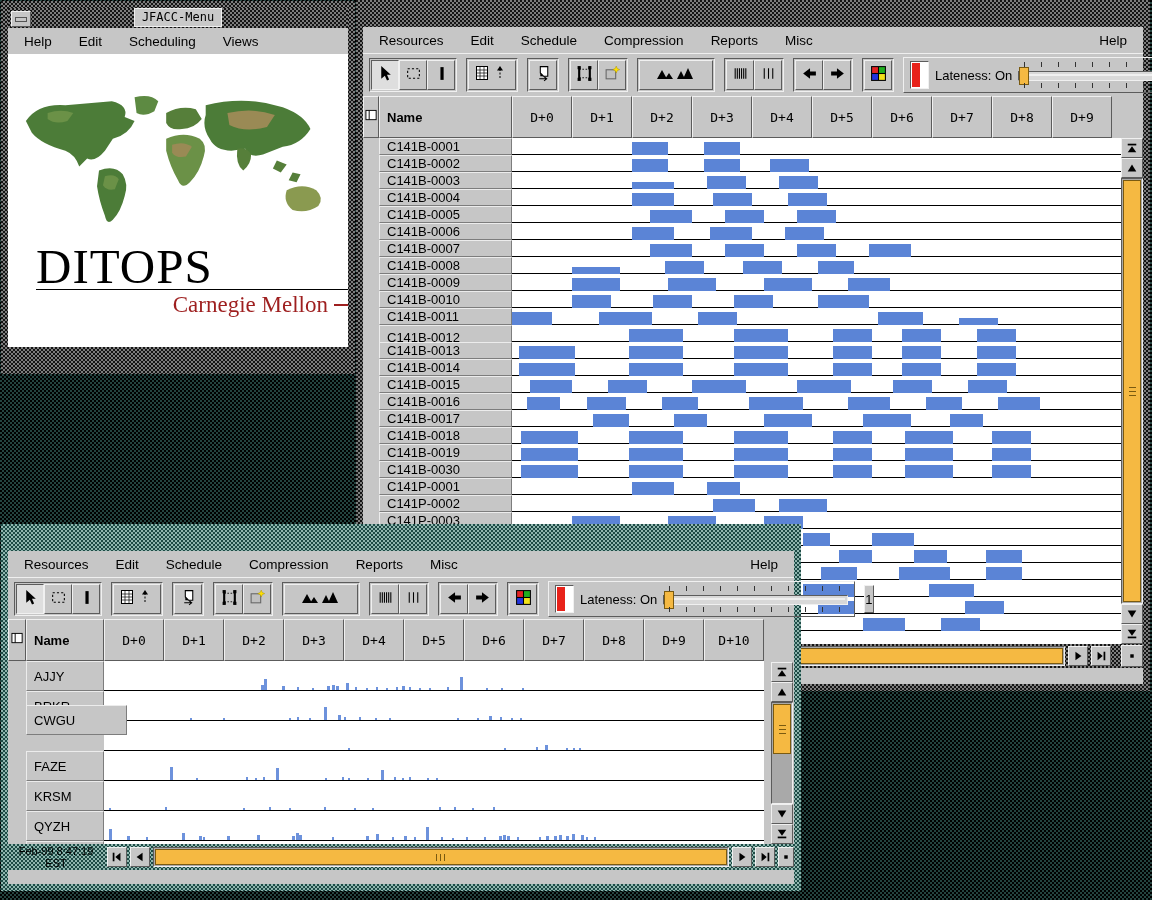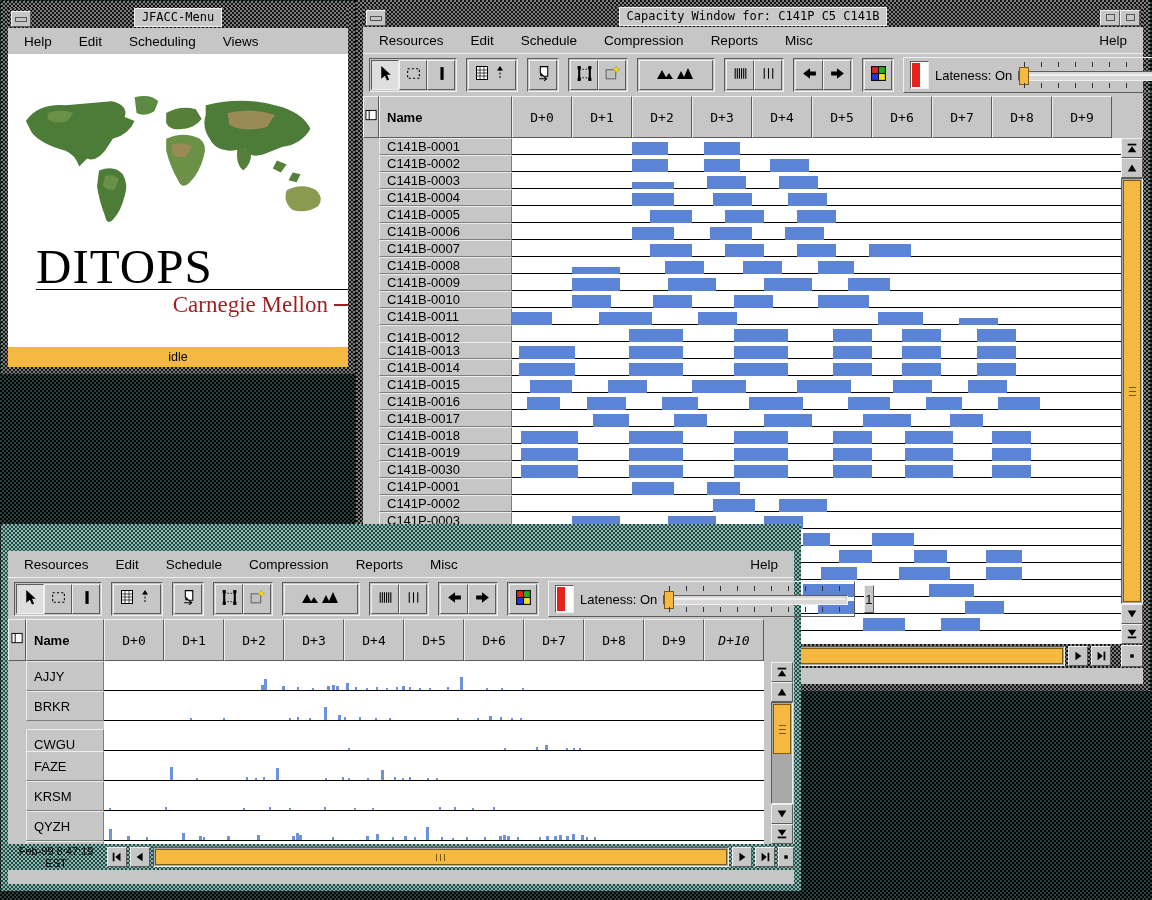--- a/index.html
+++ b/index.html
@@ -83,32 +83,20 @@
   .cmellon .dash{display:inline-block;width:14px;height:2px;margin-left:6px;}
   .idlebar{position:absolute;display:flex;align-items:center;justify-content:center;font-size:12.5px;}
   .statusstrip{position:absolute;background:#c6c6c6;}
 </style>
 </head>
 <body>
 
 <div class="screen">
 
   <div class="win stip-gray" style="left:356px;top:0;width:794px;height:691px;">
-    <div class="titlebar stip-gray" style="left:7px;right:7px;top:7px;">
-      <div class="tb-corner raised" style="left:3px;">
-          <span class="dash"></span>
-        </div>
-      <span class="title-label">Capacity Window for: C141P C5 C141B</span>
-      <div class="tb-corner raised" style="right:23px;">
-          <span class="sq"></span>
-        </div>
-      <div class="tb-corner raised" style="right:3px;">
-          <span class="sq"></span>
-        </div>
-    </div>
     <div class="menubar" style="left:7px;right:7px;top:27px;height:26px;">
         <span class="menu-item">Resources</span>
         <span class="menu-item">Edit</span>
         <span class="menu-item">Schedule</span>
         <span class="menu-item">Compression</span>
         <span class="menu-item">Reports</span>
         <span class="menu-item">Misc</span>
         <span class="menu-item help-item">Help</span>
       </div>
     <div class="toolbar" style="left:7px;right:7px;top:53px;height:42px;">
@@ -561,23 +549,20 @@
         <path d="M262 70 l10 4 -6 8 -8 -4z M278 82 l8 2 -4 8 -8 -2z" fill="#567f3a"></path>
         <path d="M272 100 q16 -8 30 0 q8 8 2 16 q-12 8 -26 4 q-10 -8 -6 -20z" fill="#8a9a50"></path>
       </svg>
       <div class="ditops" style="left:28px;top:184px;">DITOPS</div>
       <div class="ditops-rule" style="left:28px;right:0;top:235px;"></div>
       <div class="cmellon" style="right: 0px; top: 238px; color: rgb(158, 31, 31);">
         <span>Carnegie Mellon</span>
         <span class="dash" style="background: rgb(158, 31, 31);"></span>
       </div>
     </div>
-    <div class="idlebar" style="left: 7px; right: 7px; top: 346px; height: 20px; background: rgb(245, 185, 66);">
-      <span>idle</span>
-    </div>
   </div>
 
   <div class="win stip-teal" style="left:1px;top:524px;width:800px;height:367px;">
     <div class="menubar" style="left:7px;right:7px;top:27px;height:26px;">
         <span class="menu-item">Resources</span>
         <span class="menu-item">Edit</span>
         <span class="menu-item">Schedule</span>
         <span class="menu-item">Compression</span>
         <span class="menu-item">Reports</span>
         <span class="menu-item">Misc</span>
@@ -708,21 +693,21 @@
         <div class="hcell" style="width: 60px; flex: 0 0 auto;">D+0</div>
         <div class="hcell" style="width: 60px; flex: 0 0 auto;">D+1</div>
         <div class="hcell" style="width: 60px; flex: 0 0 auto;">D+2</div>
         <div class="hcell" style="width: 60px; flex: 0 0 auto;">D+3</div>
         <div class="hcell" style="width: 60px; flex: 0 0 auto;">D+4</div>
         <div class="hcell" style="width: 60px; flex: 0 0 auto;">D+5</div>
         <div class="hcell" style="width: 60px; flex: 0 0 auto;">D+6</div>
         <div class="hcell" style="width: 60px; flex: 0 0 auto;">D+7</div>
         <div class="hcell" style="width: 60px; flex: 0 0 auto;">D+8</div>
         <div class="hcell" style="width: 60px; flex: 0 0 auto;">D+9</div>
-        <div class="hcell" style="width: 60px; flex: 0 0 auto; font-style: italic;">D+10</div>
+        <div class="hcell" style="width: 60px; flex: 0 0 auto;">D+10</div>
       </div>
     <div class="ggrid" id="air-grid" style="left:7px;right:7px;top:137px;height:183px;background:#c6c6c6;">
         <div class="glane" style="left: 96px; top: 0px; width: 660px; height: 30px;">
           <div class="bline"></div>
           <div class="spike" style="left: 157.1px; width: 3px; height: 5px; background: rgb(109, 146, 220);"></div>
           <div class="spike" style="left: 160.4px; width: 3px; height: 11px; background: rgb(109, 146, 220);"></div>
           <div class="spike" style="left: 178.2px; width: 3px; height: 4px; background: rgb(109, 146, 220);"></div>
           <div class="spike" style="left: 192.7px; width: 2px; height: 3px; background: rgb(109, 146, 220);"></div>
           <div class="spike" style="left: 207.9px; width: 2px; height: 2px; background: rgb(109, 146, 220);"></div>
           <div class="spike" style="left: 223.1px; width: 3px; height: 4px; background: rgb(109, 146, 220);"></div>
@@ -769,21 +754,21 @@
         <div class="glane" style="left: 96px; top: 60px; width: 660px; height: 30px;">
           <div class="bline"></div>
           <div class="spike" style="left: 244.2px; width: 2px; height: 2px; background: rgb(109, 146, 220);"></div>
           <div class="spike" style="left: 400px; width: 2px; height: 2px; background: rgb(109, 146, 220);"></div>
           <div class="spike" style="left: 432.3px; width: 2px; height: 3px; background: rgb(109, 146, 220);"></div>
           <div class="spike" style="left: 440.9px; width: 3px; height: 5px; background: rgb(109, 146, 220);"></div>
           <div class="spike" style="left: 462px; width: 2px; height: 2px; background: rgb(109, 146, 220);"></div>
           <div class="spike" style="left: 468.6px; width: 2px; height: 2px; background: rgb(109, 146, 220);"></div>
           <div class="spike" style="left: 475.2px; width: 2px; height: 2px; background: rgb(109, 146, 220);"></div>
         </div>
-        <div class="gname" style="left: 18px; top: 68px; width: 78px; height: 30px;">CWGU</div>
+        <div class="gname" style="left: 18px; top: 44px; width: 101px; height: 30px;">CWGU</div>
         <div class="glane" style="left: 96px; top: 90px; width: 660px; height: 30px;">
           <div class="bline"></div>
           <div class="spike" style="left: 66px; width: 3px; height: 13px; background: rgb(109, 146, 220);"></div>
           <div class="spike" style="left: 92.4px; width: 2px; height: 2px; background: rgb(109, 146, 220);"></div>
           <div class="spike" style="left: 141.9px; width: 2px; height: 3px; background: rgb(109, 146, 220);"></div>
           <div class="spike" style="left: 150.5px; width: 2px; height: 2px; background: rgb(109, 146, 220);"></div>
           <div class="spike" style="left: 159.1px; width: 2px; height: 3px; background: rgb(109, 146, 220);"></div>
           <div class="spike" style="left: 171.6px; width: 3px; height: 12px; background: rgb(109, 146, 220);"></div>
           <div class="spike" style="left: 221.1px; width: 2px; height: 2px; background: rgb(109, 146, 220);"></div>
           <div class="spike" style="left: 237.6px; width: 2px; height: 3px; background: rgb(109, 146, 220);"></div>

